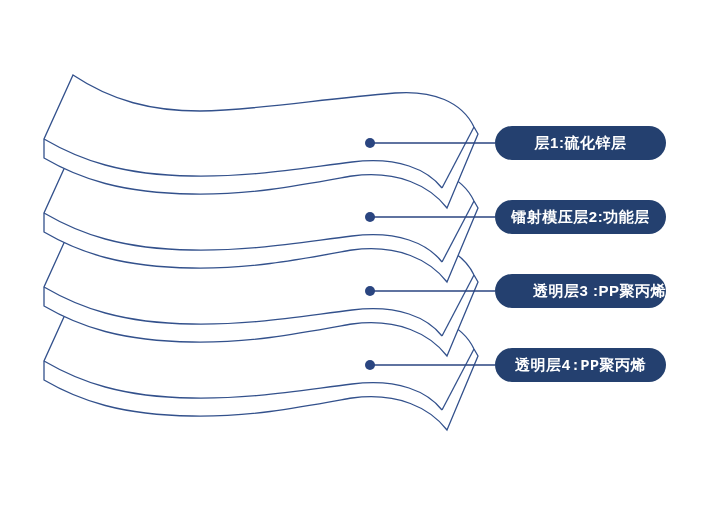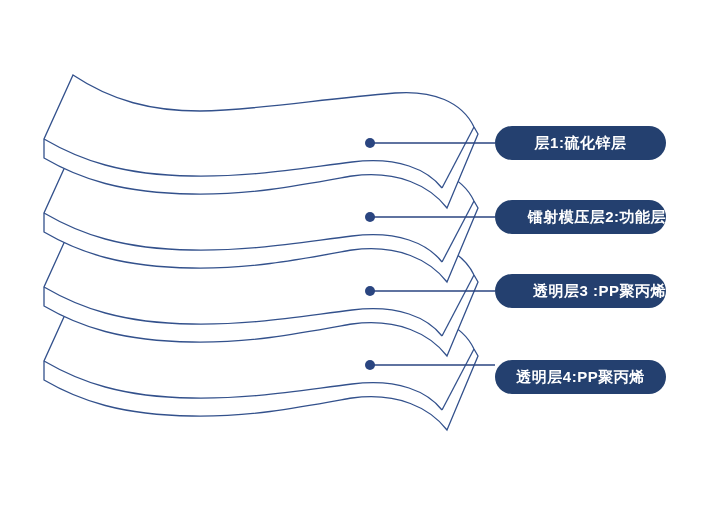--- a/index.html
+++ b/index.html
@@ -30,23 +30,23 @@
     color: #ffffff;
     font-size: 15px;
     font-weight: bold;
     letter-spacing: 0.5px;
     display: flex;
     align-items: center;
     justify-content: center;
     white-space: nowrap;
   }
   .pill-1 { top: 126px; }
-  .pill-2 { top: 200px; justify-content: flex-end; }
+  .pill-2 { top: 200px; }
   .pill-3 { top: 274px; justify-content: flex-end; }
-  .pill-4 { top: 360px; }
+  .pill-4 { top: 348px; font-family: Liberation Mono, monospace; }
 </style>
 </head>
 <body>
 
 <div class="canvas">
 
   <svg class="diagram-svg" width="712" height="505" viewBox="0 0 712 505">
     <defs>
       <g id="sheet-proto">
 

